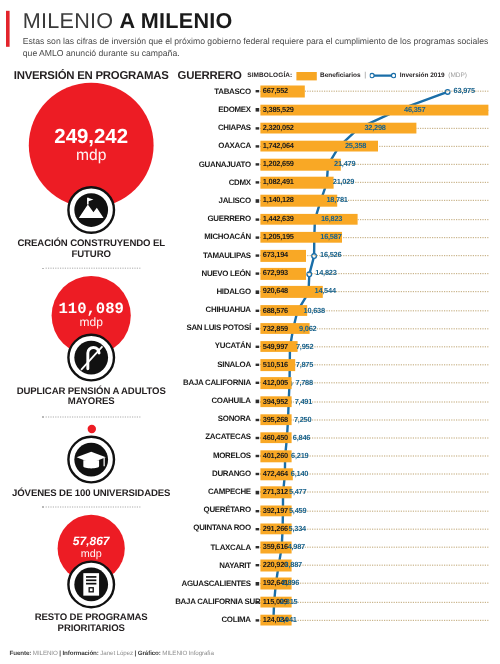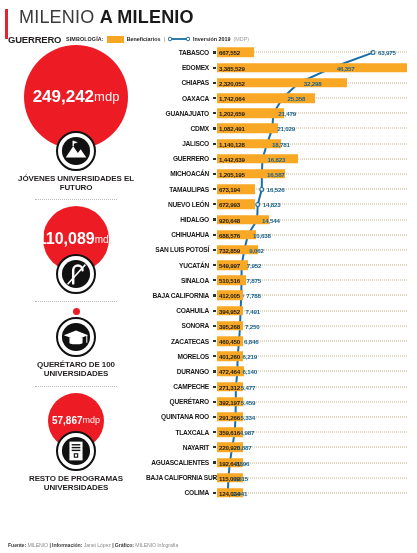--- a/index.html
+++ b/index.html
@@ -51,21 +51,21 @@
 
   
   .body { display: flex; padding: 0 6px; }
   .col-left { width: 140px; position: relative; }
   .col-right { flex: 1; position: relative; }
 
   
   .prog { position: relative; text-align: center; }
   .circle {
     border-radius: 50%; background: #ed1c24; color: #fff;
-    display: flex; align-items: center;
+    display: flex; flex-direction: column; align-items: center;
     justify-content: center; margin: 0 auto;
   }
   .amt { font-weight: bold; line-height: 1; }
   .mdp { line-height: 1.1; opacity: .95; }
   .badge {
     width: 40px; height: 40px; border-radius: 50%;
     background: #fff; border: 2px solid #111;
     margin: -18px auto 0; position: relative; z-index: 3;
     display: flex; align-items: center; justify-content: center;
   }
@@ -137,23 +137,25 @@
 </style>
 </head>
 <body>
 
 <div class="header">
   <div class="header-bar"></div>
   <div class="title">
     <span>MILENIO</span>
     <b>A MILENIO</b>
   </div>
+  <div class="deck">Estas son las cifras de inversión que el próximo gobierno federal requiere para el cumplimiento de los programas sociales que AMLO anunció durante su campaña.</div>
 </div>
 
 <div class="sec-row">
+  <div class="sec-left">INVERSIÓN EN PROGRAMAS</div>
   <div class="sec-mid">GUERRERO</div>
   <div class="legend">
     <span class="legend-label">SIMBOLOGÍA:</span>
     <span class="legend-swatch"></span>
     <span class="legend-txt">Beneficiarios</span>
     <span class="legend-sep">|</span>
     <span class="legend-line">
       <svg width="22" height="6" viewBox="0 0 22 6">
         <line x1="2" y1="3" x2="20" y2="3" stroke="#1a6ea8" stroke-width="1.8"></line>
         <circle cx="2" cy="3" r="1.8" fill="#fff" stroke="#1a6ea8" stroke-width="1"></circle>
@@ -173,66 +175,67 @@
           <div class="mdp" style="font-size: 13px;">mdp</div>
         </div>
         <div class="badge">
           <svg width="30" height="30" viewBox="0 0 32 32">
             <circle cx="16" cy="16" r="15" fill="#111"></circle>
             <path d="M5 23 L13 11 L18 18 L21 14 L27 23 Z" fill="#fff"></path>
             <path d="M13 11 L13 5" stroke="#fff" stroke-width="1.4"></path>
             <path d="M13 5 L18 6.6 L13 8.4 Z" fill="#fff"></path>
           </svg>
         </div>
-        <div class="prog-name">JÓVENES UNIVERSIDADES EL FUTURO</div>
+        <div class="prog-name">CREACIÓN CONSTRUYENDO EL FUTURO</div>
       </div>
       <div class="divider"></div>
       <div class="prog">
         <div class="circle" style="width: 66px; height: 66px;">
-          <div class="amt" style="font-size: 16px;">110,089</div>
+          <div class="amt" style="font-size: 13px; font-family: Liberation Mono, monospace;">110,089</div>
           <div class="mdp" style="font-size: 10px;">mdp</div>
         </div>
         <div class="badge">
           <svg width="30" height="30" viewBox="0 0 32 32">
             <circle cx="16" cy="16" r="15" fill="#111"></circle>
             <path d="M13 26 L13 12 a5 5 0 0 1 10 0" stroke="#fff" stroke-width="2.6" fill="none" stroke-linecap="round"></path>
             <path d="M7 27 L26 6" stroke="#fff" stroke-width="1.6"></path>
           </svg>
         </div>
+        <div class="prog-name">DUPLICAR PENSIÓN A ADULTOS MAYORES</div>
       </div>
       <div class="divider"></div>
       <div class="prog">
         <div class="dot-small"></div>
         <div class="badge" style="margin-top: 4px;">
           <svg width="30" height="30" viewBox="0 0 32 32">
             <circle cx="16" cy="16" r="15" fill="#111"></circle>
             <path d="M16 9 L29 14 L16 19 L3 14 Z" fill="#fff"></path>
             <path d="M9 16.5 L9 22 c0 2.4 14 2.4 14 0 L23 16.5" fill="#fff"></path>
             <path d="M27.5 14.6 L27.5 22" stroke="#fff" stroke-width="1.1"></path>
           </svg>
         </div>
-        <div class="prog-name">QUERÉTARO DE 100 UNIVERSIDADES</div>
+        <div class="prog-name">JÓVENES DE 100 UNIVERSIDADES</div>
       </div>
       <div class="divider"></div>
       <div class="prog">
         <div class="circle" style="width: 56px; height: 56px;">
-          <div class="amt" style="font-size: 10px;">57,867</div>
+          <div class="amt" style="font-size: 10px; font-style: italic;">57,867</div>
           <div class="mdp" style="font-size: 9px;">mdp</div>
         </div>
         <div class="badge">
           <svg width="30" height="30" viewBox="0 0 32 32">
             <circle cx="16" cy="16" r="15" fill="#111"></circle>
             <rect x="9" y="6" width="14" height="20" fill="#fff"></rect>
             <rect x="11.4" y="8.6" width="9.2" height="1.5" fill="#111"></rect>
             <rect x="11.4" y="11.6" width="9.2" height="1.5" fill="#111"></rect>
             <rect x="11.4" y="14.6" width="9.2" height="1.5" fill="#111"></rect>
             <rect x="14.2" y="19" width="3.6" height="3.6" fill="none" stroke="#111" stroke-width="1.2"></rect>
           </svg>
         </div>
-        <div class="prog-name">RESTO DE PROGRAMAS UNIVERSIDADES</div>
+        <div class="prog-name">RESTO DE PROGRAMAS PRIORITARIOS</div>
       </div>
     </div>
   <div class="col-right">
     <div class="chart" id="chart">
       <svg class="line-layer" id="line-layer" viewBox="0 0 200 456" width="200" height="456" style="left: 71px; width: 200px; height: 456px;">
           <path d="M156.00 7.60 L114.69 22.80 L81.73 38.00 L65.46 53.20 L56.36 68.40 L55.31 83.60 L50.04 98.80 L45.44 114.00 L44.89 129.20 L44.75 144.40 L40.75 159.60 L40.10 174.80 L30.94 190.00 L27.25 205.20 L24.64 220.40 L24.46 235.60 L24.26 250.80 L23.56 266.00 L23.00 281.20 L22.05 296.40 L20.58 311.60 L20.40 326.80 L18.84 342.00 L18.80 357.20 L18.51 372.40 L17.69 387.60 L15.11 402.80 L12.79 418.00 L11.43 433.20 L10.79 448.40" fill="none" stroke="#1a6ea8" stroke-width="2" stroke-linejoin="round"></path>
           <circle cx="156" cy="7.6" r="1.9" fill="#ffffff" stroke="#1a6ea8" stroke-width="1.2"></circle>
           <circle cx="114.69167643610785" cy="22.799999999999997" r="1.9" fill="#ffffff" stroke="#1a6ea8" stroke-width="1.2"></circle>
           <circle cx="81.72801875732708" cy="38" r="1.9" fill="#ffffff" stroke="#1a6ea8" stroke-width="1.2"></circle>
           <circle cx="65.45603751465416" cy="53.199999999999996" r="1.9" fill="#ffffff" stroke="#1a6ea8" stroke-width="1.2"></circle>

